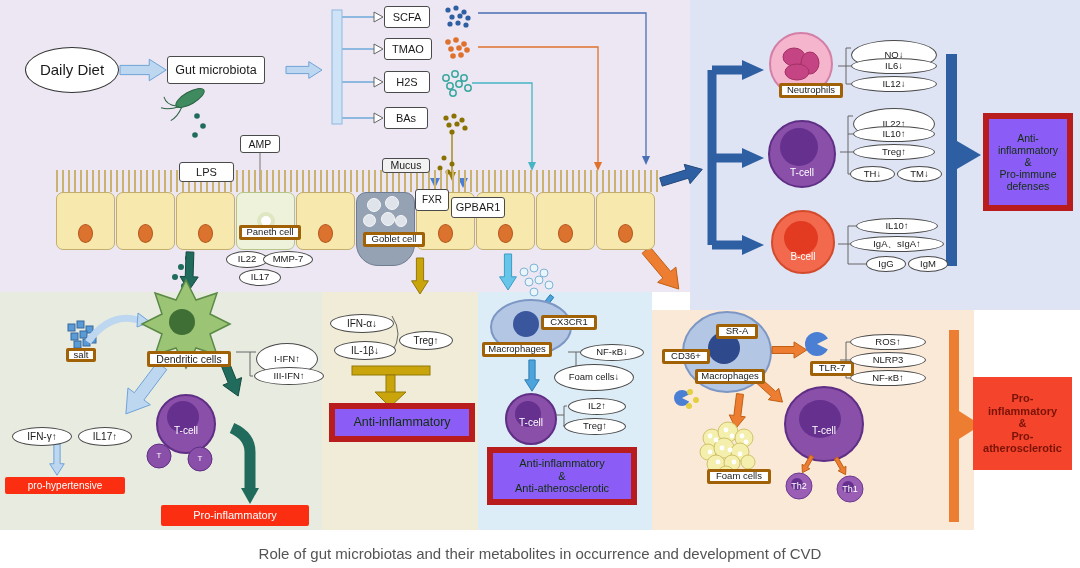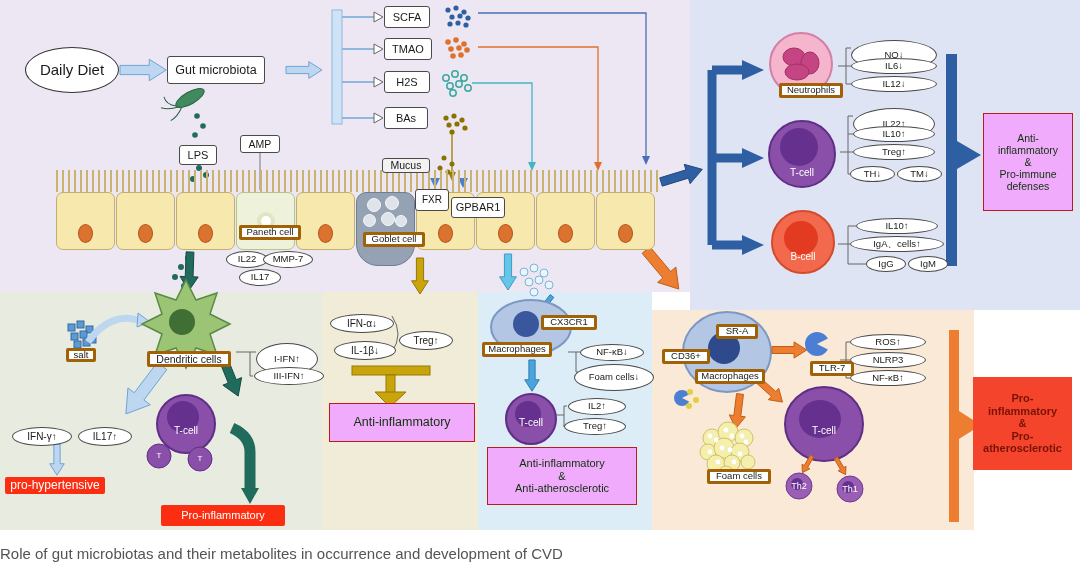--- a/index.html
+++ b/index.html
@@ -7,24 +7,24 @@
   .stage{position:relative;width:1080px;height:568px;background:#ffffff;overflow:hidden}
   .panel{position:absolute}
   svg.art{position:absolute;left:0;top:0;z-index:1}
   .lbl{position:absolute;display:flex;align-items:center;justify-content:center;text-align:center;color:#1a1a1a;z-index:3;line-height:1.15}
   .ellipse{background:#fff;border:1.5px solid #333;border-radius:50%;font-size:15px}
   .box{background:#fff;border:1px solid #4a4a4a;border-radius:3px;font-size:11px}
   .tag{background:#fff;border:3px solid #a16207;border-radius:2px;font-size:9.5px}
   .oval{background:#fff;border:1px solid #4a4a4a;border-radius:50%;font-size:9.5px}
   .cellname{color:#fff;font-size:10px}
   .outcome{white-space:pre-line}
-  .green{background:#f0abfc;border:1px solid #b91c1c;color:#10300c}
+  .green{background:#8b5cf6;border:6px solid #b91c1c;color:#10300c}
   .redbox{background:#fc2e11;color:#fff;border-radius:2px}
   .redbig{background:#f4452c;color:#7a1208;font-weight:bold}
-  .caption{position:absolute;left:0;right:0;bottom:6px;text-align:left;font-size:15px;color:#545454;z-index:3}
+  .caption{position:absolute;left:0;right:0;bottom:6px;text-align:center;font-size:15px;color:#545454;z-index:3}
   
   .epithelium{position:absolute;left:56px;top:170px;width:604px;z-index:2}
   .villi{height:22px;background:repeating-linear-gradient(90deg,#c9b36f 0px,#c9b36f 2px,transparent 2px,transparent 6px)}
   .cells{display:flex;gap:1px;align-items:flex-start}
   .ecell{width:59px;height:58px;background:#f7e9ae;border:1px solid #c3ae6e;border-radius:7px;display:flex;flex-direction:column;align-items:center}
   .nucleus{margin-top:auto;margin-bottom:6px;width:15px;height:19px;border-radius:50%;background:#db722e;border:1px solid #b5581d}
   .paneth{background:#eef2da;border-color:#b5c48a;justify-content:center}
   .paneth-gran{width:18px;height:18px;border-radius:50%;background:#fff;border:4px solid #dfe6c2;margin:0}
   .goblet{height:74px;background:#95a2b4;border-color:#6e7d92;border-radius:10px 10px 22px 22px;position:relative}
   .bubble{position:absolute;border-radius:50%;background:#dfe4ea;border:1px solid #f5f7fa}
@@ -352,21 +352,21 @@
         </div>
     </div>
   </div>
 
   <div class="lbl box" style="left:167px;top:56px;width:98px;height:28px;font-size:12.5px">Gut microbiota</div>
   <div class="lbl ellipse" style="left:25px;top:47px;width:94px;height:46px">Daily Diet</div>
   <div class="lbl box" style="left:384px;top:6px;width:46px;height:22px">SCFA</div>
   <div class="lbl box" style="left:384px;top:38px;width:48px;height:22px">TMAO</div>
   <div class="lbl box" style="left:384px;top:71px;width:46px;height:22px">H2S</div>
   <div class="lbl box" style="left:384px;top:107px;width:44px;height:22px">BAs</div>
-  <div class="lbl box" style="left:179px;top:145px;width:38px;height:20px">LPS</div>
+  <div class="lbl box" style="left:179px;top:162px;width:55px;height:20px">LPS</div>
   <div class="lbl box" style="left:240px;top:135px;width:40px;height:18px;font-size:10.5px">AMP</div>
   <div class="lbl box" style="left:382px;top:158px;width:48px;height:15px;font-size:10.5px;background:#f2f2f2">Mucus</div>
   <div class="lbl box" style="left:415px;top:189px;width:34px;height:22px;font-size:10px">FXR</div>
   <div class="lbl box" style="left:451px;top:197px;width:54px;height:21px;font-size:11px">GPBAR1</div>
   <div class="lbl tag" style="left:239px;top:225px;width:62px;height:15px">Paneth cell</div>
   <div class="lbl tag" style="left:363px;top:232px;width:62px;height:15px">Goblet cell</div>
   <div class="lbl oval" style="left:226px;top:251px;width:42px;height:17px">IL22</div>
   <div class="lbl oval" style="left:263px;top:251px;width:50px;height:17px">MMP-7</div>
   <div class="lbl oval" style="left:239px;top:269px;width:42px;height:17px">IL17</div>
 
@@ -375,50 +375,50 @@
   <div class="lbl oval" style="left:851px;top:58px;width:86px;height:16px">IL6↓</div>
   <div class="lbl oval" style="left:851px;top:76px;width:86px;height:16px">IL12↓</div>
   <div class="lbl cellname" style="left:778px;top:166px;width:48px;height:14px">T-cell</div>
   <div class="lbl oval" style="left:853px;top:108px;width:82px;height:32px">IL22↑</div>
   <div class="lbl oval" style="left:853px;top:126px;width:82px;height:16px">IL10↑</div>
   <div class="lbl oval" style="left:853px;top:144px;width:82px;height:16px">Treg↑</div>
   <div class="lbl oval" style="left:850px;top:166px;width:45px;height:16px">TH↓</div>
   <div class="lbl oval" style="left:897px;top:166px;width:45px;height:16px">TM↓</div>
   <div class="lbl cellname" style="left:779px;top:250px;width:48px;height:14px">B-cell</div>
   <div class="lbl oval" style="left:856px;top:218px;width:82px;height:16px">IL10↑</div>
-  <div class="lbl oval" style="left:850px;top:236px;width:94px;height:16px">IgA、cells↑</div>
+  <div class="lbl oval" style="left:850px;top:236px;width:94px;height:16px">IgA、sIgA↑</div>
   <div class="lbl oval" style="left:866px;top:256px;width:40px;height:16px">IgG</div>
   <div class="lbl oval" style="left:908px;top:256px;width:40px;height:16px">IgM</div>
   <div class="lbl green outcome" style="left:983px;top:113px;width:90px;height:98px;font-size:10.5px">Anti-
 inflammatory
 &amp;
 Pro-immune
 defenses</div>
 
   <div class="lbl tag" style="left:66px;top:348px;width:30px;height:14px">salt</div>
   <div class="lbl tag" style="left:147px;top:351px;width:84px;height:16px;font-size:10.5px">Dendritic cells</div>
   <div class="lbl oval" style="left:256px;top:343px;width:62px;height:32px">I-IFN↑</div>
   <div class="lbl oval" style="left:254px;top:367px;width:70px;height:18px">III-IFN↑</div>
   <div class="lbl oval" style="left:12px;top:427px;width:60px;height:19px;font-size:10px">IFN-γ↑</div>
   <div class="lbl oval" style="left:78px;top:427px;width:54px;height:19px;font-size:10px">IL17↑</div>
-  <div class="lbl redbox" style="left:5px;top:477px;width:100px;height:17px;font-size:12px">pro-hypertensive</div>
+  <div class="lbl redbox" style="left:5px;top:477px;width:120px;height:17px;font-size:10px">pro-hypertensive</div>
   <div class="lbl cellname" style="left:162px;top:424px;width:48px;height:14px">T-cell</div>
   <div class="lbl cellname" style="left:153px;top:450px;width:12px;height:12px;font-size:8px">T</div>
   <div class="lbl cellname" style="left:194px;top:453px;width:12px;height:12px;font-size:8px">T</div>
-  <div class="lbl redbox" style="left:161px;top:505px;width:124px;height:21px;font-size:11px">Pro-inflammatory</div>
+  <div class="lbl redbox" style="left:161px;top:505px;width:148px;height:21px;font-size:11px">Pro-inflammatory</div>
 
   <div class="lbl oval" style="left:330px;top:314px;width:64px;height:19px;font-size:10px">IFN-α↓</div>
   <div class="lbl oval" style="left:334px;top:341px;width:62px;height:19px;font-size:10px">IL-1β↓</div>
   <div class="lbl oval" style="left:399px;top:331px;width:54px;height:19px;font-size:10px">Treg↑</div>
   <div class="lbl green" style="left:329px;top:403px;width:146px;height:39px;font-size:12.5px">Anti-inflammatory</div>
 
   <div class="lbl tag" style="left:541px;top:315px;width:56px;height:15px">CX3CR1</div>
   <div class="lbl tag" style="left:482px;top:342px;width:70px;height:15px">Macrophages</div>
   <div class="lbl oval" style="left:580px;top:344px;width:64px;height:17px">NF-κB↓</div>
-  <div class="lbl oval" style="left:574px;top:364px;width:80px;height:27px">Foam cells↓</div>
+  <div class="lbl oval" style="left:554px;top:364px;width:80px;height:27px">Foam cells↓</div>
   <div class="lbl cellname" style="left:507px;top:416px;width:48px;height:14px">T-cell</div>
   <div class="lbl oval" style="left:568px;top:398px;width:58px;height:17px">IL2↑</div>
   <div class="lbl oval" style="left:564px;top:418px;width:62px;height:17px">Treg↑</div>
   <div class="lbl green outcome" style="left:487px;top:447px;width:150px;height:58px;font-size:11px">Anti-inflammatory
 &amp;
 Anti-atherosclerotic</div>
 
   <div class="lbl tag" style="left:716px;top:324px;width:42px;height:15px">SR-A</div>
   <div class="lbl tag" style="left:662px;top:349px;width:48px;height:15px">CD36+</div>
   <div class="lbl tag" style="left:695px;top:369px;width:70px;height:15px">Macrophages</div>

